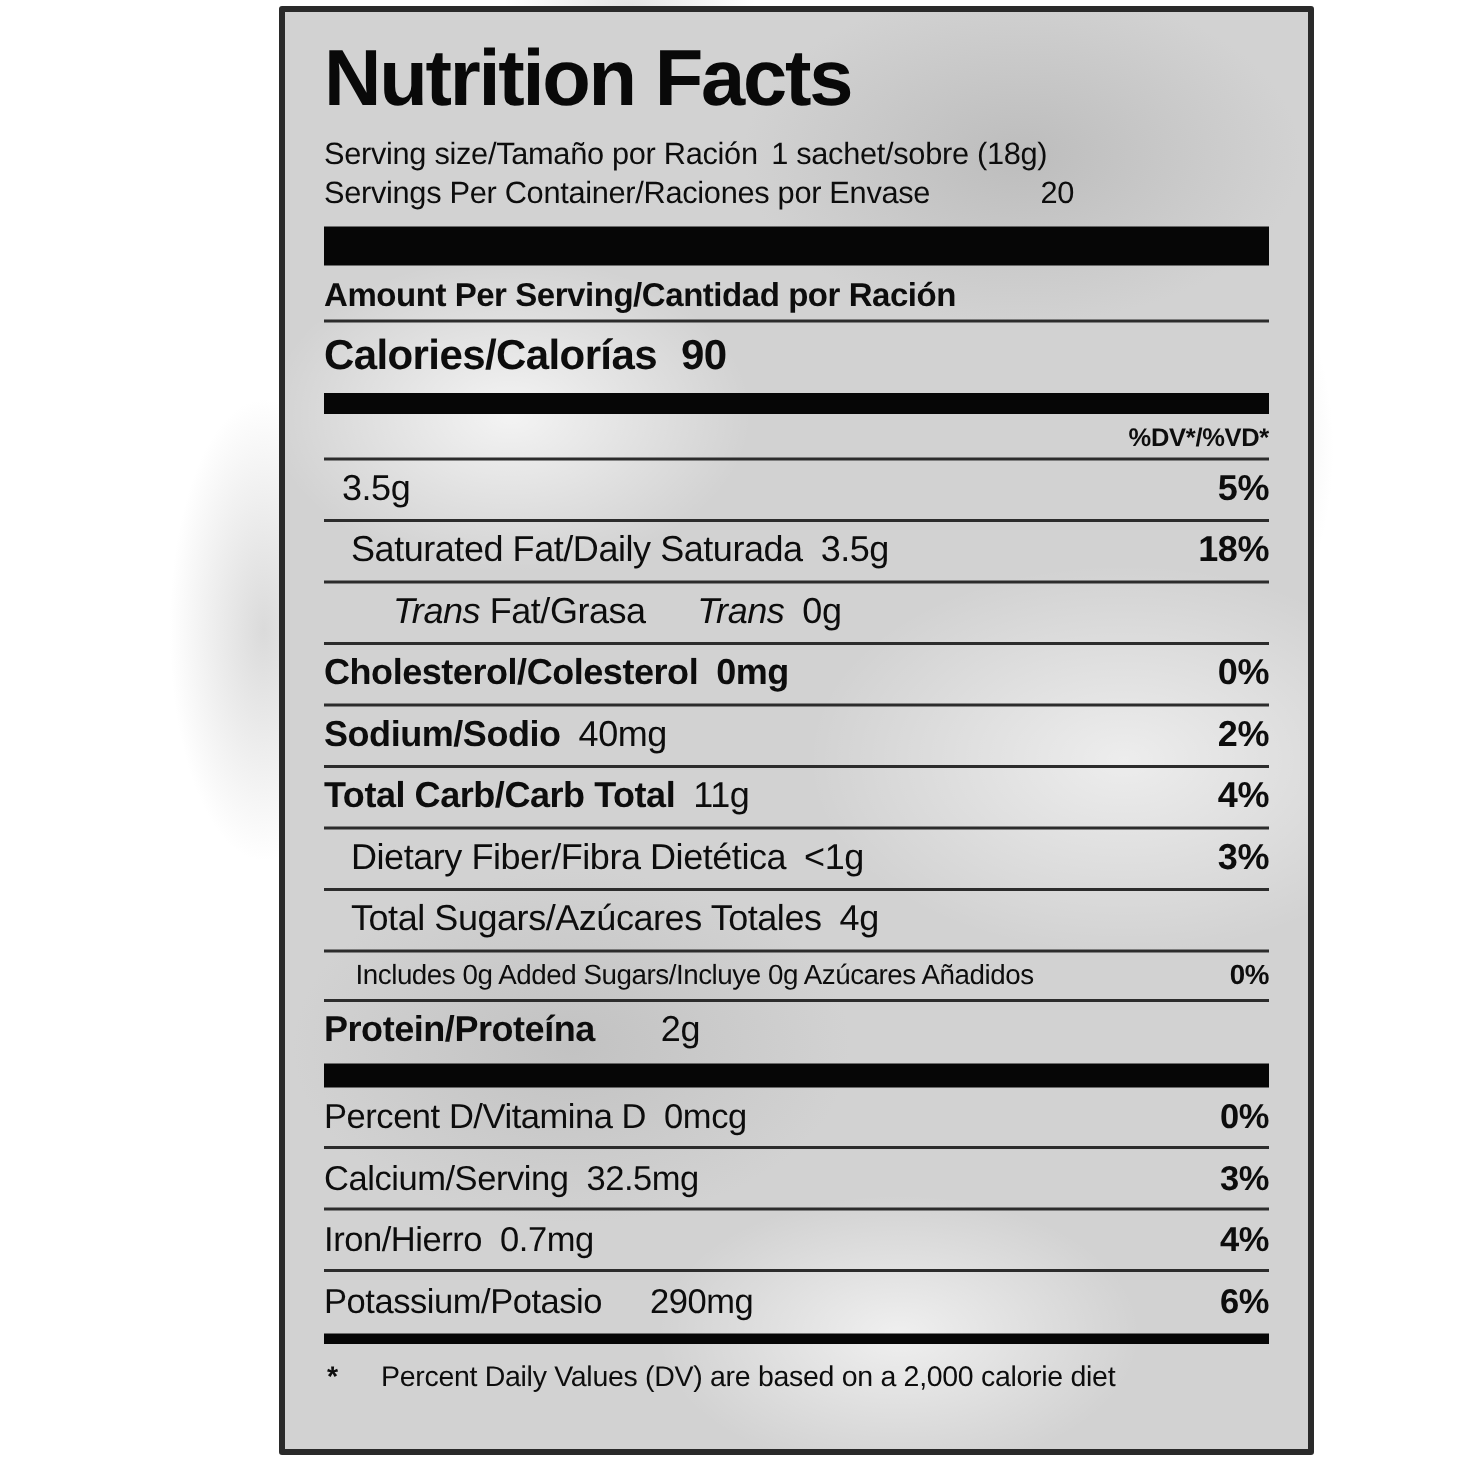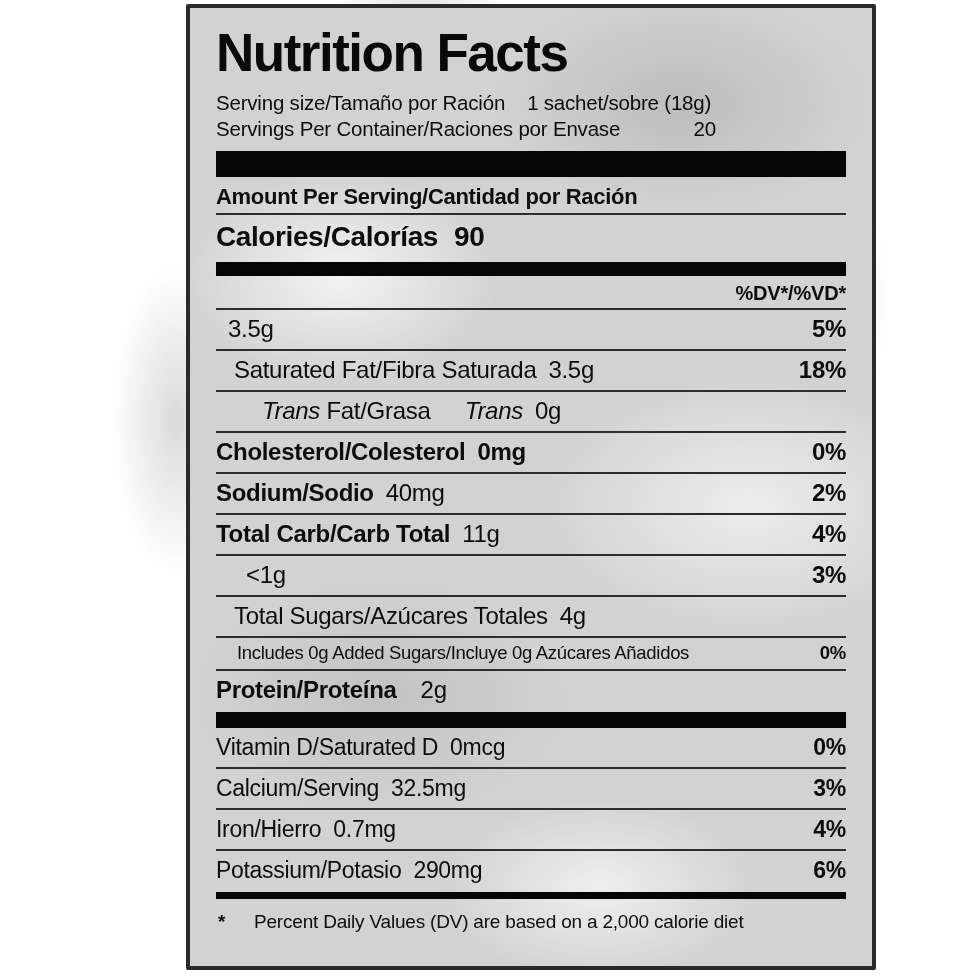--- a/index.html
+++ b/index.html
@@ -23,36 +23,36 @@
     padding:12px 26px 8px 26px;
     background-color:#d2d2d2;
     background-image:
       radial-gradient(ellipse 300px 180px at 72% 10%, rgba(168,168,168,.5), transparent 62%),
       radial-gradient(ellipse 260px 170px at 22% 28%, rgba(255,255,255,.75), transparent 62%),
       radial-gradient(ellipse 340px 210px at 82% 52%, rgba(255,255,255,.6), transparent 62%),
       radial-gradient(ellipse 300px 190px at 28% 72%, rgba(172,172,172,.42), transparent 62%),
       radial-gradient(ellipse 260px 150px at 60% 92%, rgba(255,255,255,.65), transparent 62%);
   }
   .title{font-size:53px;font-weight:700;line-height:50px;letter-spacing:-1.5px;margin:8px 0 12px 0;color:#090909;}
-  .srow{display:flex;align-items:baseline;font-size:20.5px;line-height:26px;letter-spacing:-0.2px;gap:13px;}
+  .srow{display:flex;align-items:baseline;font-size:20.5px;line-height:26px;letter-spacing:-0.2px;}
   .sval{margin-left:9px;white-space:nowrap;}
   .scount{margin-left:auto;margin-right:130px;}
   .bar{background:#060606;width:100%;}
   .bar-thick{height:26px;margin-top:9px;}
   .bar-mid{height:14px;margin-top:2px;}
   .bar-mid2{height:16px;margin-top:2px;}
   .bar-thin{height:7px;margin-top:2px;}
   .aps{font-size:22px;font-weight:700;letter-spacing:-0.3px;padding:7px 0 3px 0;border-bottom:2px solid #2c2c2c;}
   .cal{display:flex;align-items:baseline;font-size:28px;font-weight:700;letter-spacing:-0.4px;padding:6px 0 7px 0;}
   .calv{margin-left:16px;}
-  .dvh{font-size:20px;font-weight:700;text-align:right;padding:6px 0 3px 0;border-bottom:2px solid #2c2c2c;letter-spacing:-0.2px;}
+  .dvh{font-size:17px;font-weight:700;text-align:right;padding:6px 0 3px 0;border-bottom:2px solid #2c2c2c;letter-spacing:-0.2px;}
   .nrow{display:flex;align-items:baseline;border-bottom:2px solid #2c2c2c;padding:5px 0 6px 0;font-size:24px;letter-spacing:-0.3px;line-height:28px;}
   .nrow.ind{padding-left:18px;}
   .nrow.small{font-size:18.5px;line-height:22px;padding:4px 0 5px 21px;}
-  .nrow.norule{border-bottom:none;}
+  .nrow.norule{border-bottom:none;gap:20px;}
   .nrow .b{font-weight:700;}
   .nrow .i{font-style:italic;margin-left:28px;}
   .amt{margin-left:12px;white-space:nowrap;}
   .amt.b{font-weight:700;}
   .dv{margin-left:auto;font-weight:700;padding-left:10px;}
   .vrow{font-size:23px;}
   .footnote{font-size:19px;line-height:23px;letter-spacing:-0.2px;padding-top:11px;}
   .fmark{display:inline-block;width:36px;padding-left:2px;font-weight:700;}
   .fline{display:block;}
 </style>
@@ -88,21 +88,21 @@
     <div class="bar bar-mid"></div>
 
     <div class="dvh">%DV*/%VD*</div>
 
     <div id="nutrient-rows">
         <div class="nrow">
           <span class="amt">3.5g</span>
           <span class="dv">5%</span>
         </div>
         <div class="nrow ind">
-          <span class="name"><span>Saturated Fat/Fibra Saturada</span></span>
+          <span class="name"><span>Saturated Fat/Daily Saturada</span></span>
           <span class="amt">3.5g</span>
           <span class="dv">18%</span>
         </div>
         <div class="nrow ind">
           <span class="name"><span class="i">Trans</span><span> Fat/Grasa </span><span class="i">Trans</span></span>
           <span class="amt">0g</span>
         </div>
         <div class="nrow">
           <span class="name"><span class="b">Cholesterol/Colesterol</span></span>
           <span class="amt b">0mg</span>
@@ -112,20 +112,21 @@
           <span class="name"><span class="b">Sodium/Sodio</span></span>
           <span class="amt">40mg</span>
           <span class="dv">2%</span>
         </div>
         <div class="nrow">
           <span class="name"><span class="b">Total Carb/Carb Total</span></span>
           <span class="amt">11g</span>
           <span class="dv">4%</span>
         </div>
         <div class="nrow ind">
+          <span class="name"><span>Dietary Fiber/Fibra Dietética</span></span>
           <span class="amt">&lt;1g</span>
           <span class="dv">3%</span>
         </div>
         <div class="nrow ind">
           <span class="name"><span>Total Sugars/Azúcares Totales</span></span>
           <span class="amt">4g</span>
         </div>
         <div class="nrow ind small">
           <span class="name"><span>Includes 0g Added Sugars/Incluye 0g Azúcares Añadidos</span></span>
           <span class="dv">0%</span>
@@ -133,21 +134,21 @@
         <div class="nrow norule">
           <span class="name"><span class="b">Protein/Proteína</span></span>
           <span class="amt" style="margin-left: 24px;">2g</span>
         </div>
       </div>
 
     <div class="bar bar-mid2"></div>
 
     <div id="vitamin-rows">
         <div class="nrow vrow">
-          <span class="name"><span>Vitamin D/Saturated D</span></span>
+          <span class="name"><span>Percent D/Vitamina D</span></span>
           <span class="amt">0mcg</span>
           <span class="dv">0%</span>
         </div>
         <div class="nrow vrow">
           <span class="name"><span>Calcium/Serving</span></span>
           <span class="amt">32.5mg</span>
           <span class="dv">3%</span>
         </div>
         <div class="nrow vrow">
           <span class="name"><span>Iron/Hierro</span></span>

